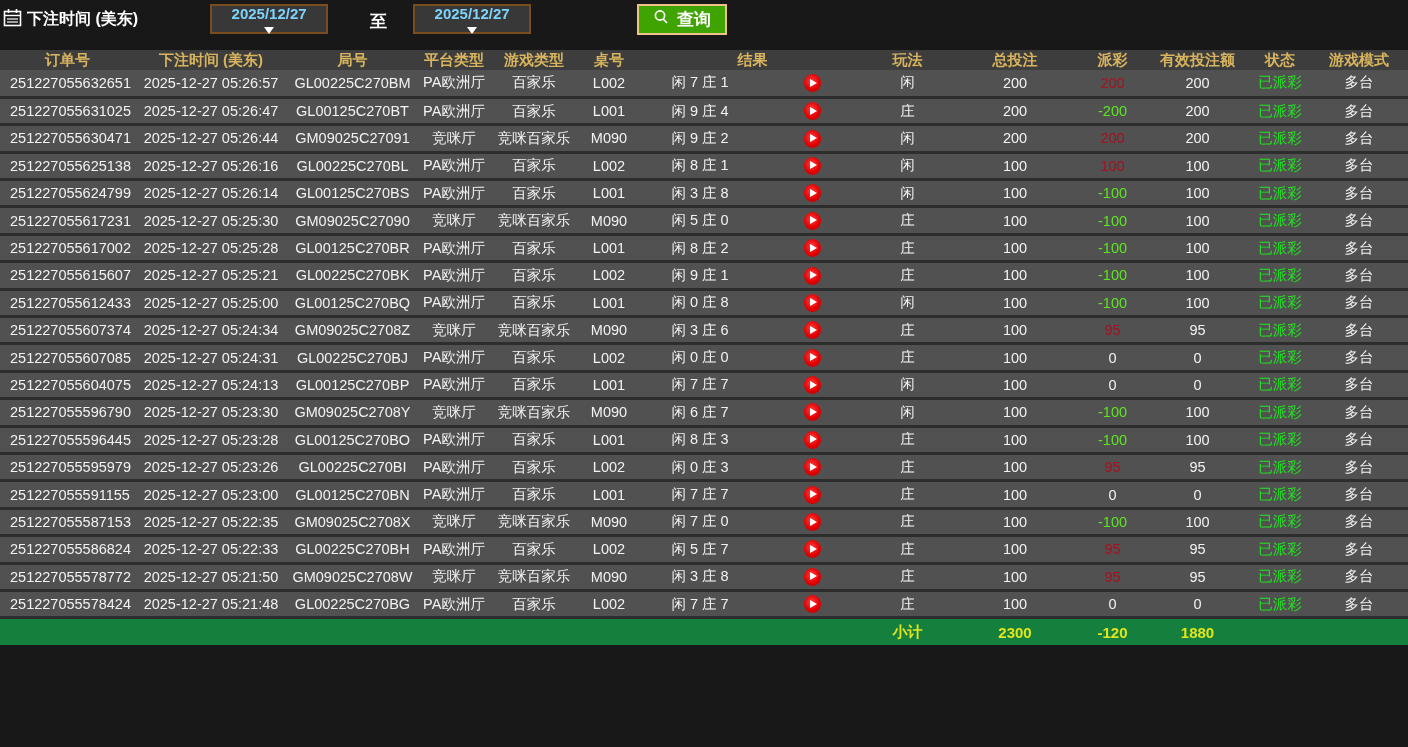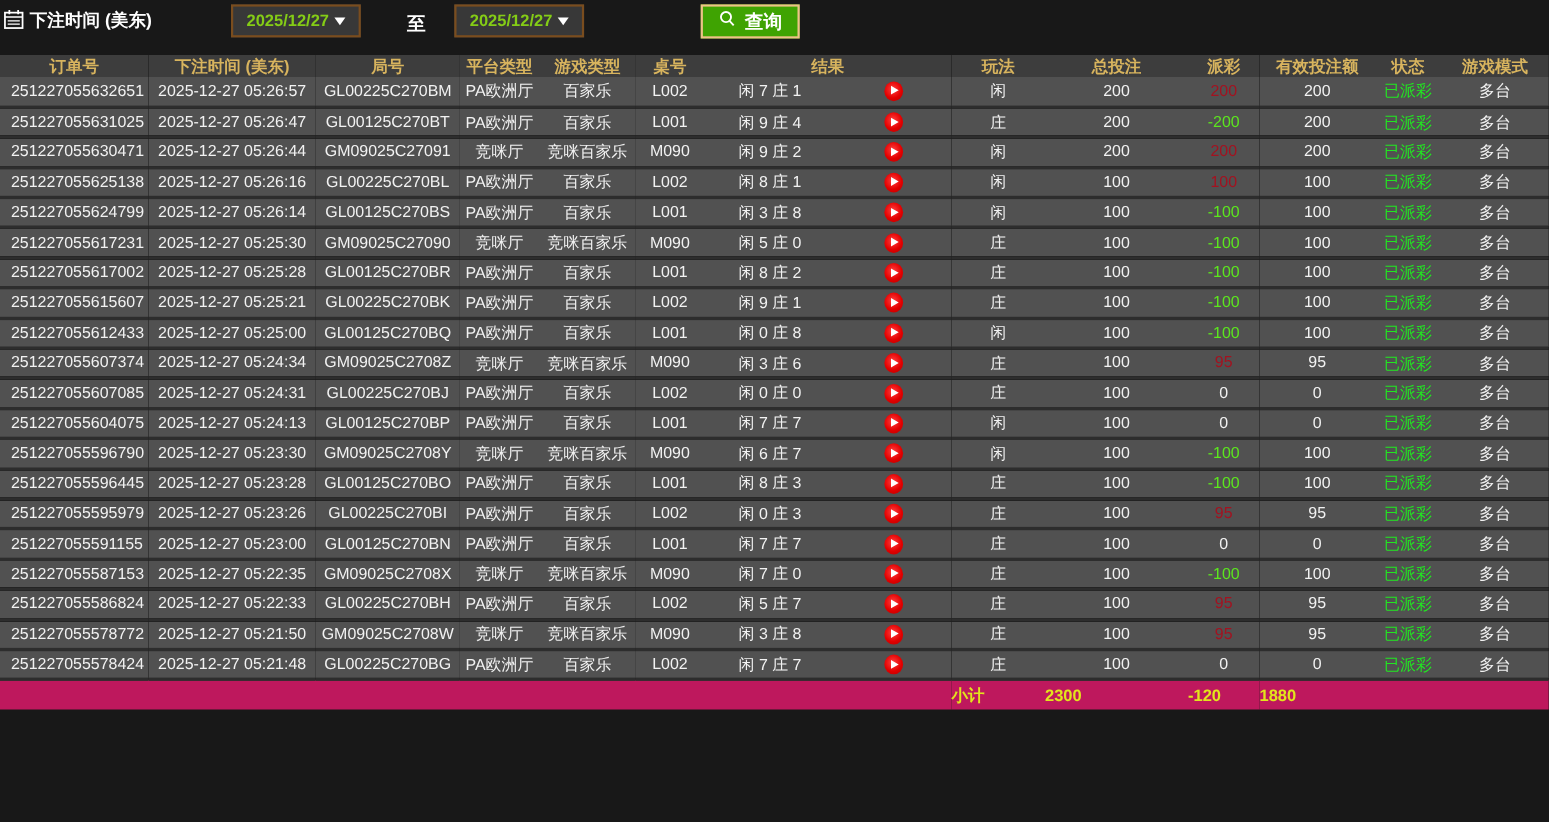--- a/index.html
+++ b/index.html
@@ -11,24 +11,25 @@
   }
   
   .topbar {
     height:50px; background:#181818;
     display:flex; align-items:flex-start; padding-top:4px;
   }
   .cal-wrap { margin-left:3px; margin-top:4px; }
   .bar-label { font-size:16px; font-weight:bold; color:#ffffff; margin-left:5px; margin-top:5px; }
   .date-select {
     width:118px; height:30px; background:#383838;
-    border:2px solid #7a4d1e; color:#84cc16;
+    border:2px solid #7a4d1e; color:#7dd3fc;
     font-size:15px; font-weight:bold;
     display:flex; align-items:center; justify-content:center; gap:5px;
     cursor:pointer;
+    flex-direction:column;
   }
   .date-select .arrow {
     width:0; height:0; border-left:5px solid transparent;
     border-right:5px solid transparent; border-top:7px solid #ffffff;
   }
   .d1 { margin-left:72px; }
   .to-label { font-size:17px; font-weight:bold; color:#ffffff; margin:6px 0 0 42px; }
   .d2 { margin-left:26px; }
   .query-btn {
     margin-left:106px; height:31px; min-width:90px;
@@ -57,22 +58,22 @@
     display:inline-block; width:17px; height:18px; border-radius:50%;
     background:radial-gradient(circle at 45% 40%, #ff4040 0%, #e30000 55%, #b50000 100%);
     position:relative; cursor:pointer; vertical-align:middle;
   }
   .play-btn::after {
     content:""; position:absolute; left:6px; top:4.5px;
     border-left:7px solid #ffffff;
     border-top:4.5px solid transparent; border-bottom:4.5px solid transparent;
   }
   tfoot td {
-    background:#be185d; height:27px; border-top:2px solid #9b9b9b;
-    color:#e2e41c; font-size:15px; font-weight:bold; text-align:left;
+    background:#15803d; height:27px; border-top:2px solid #9b9b9b;
+    color:#e2e41c; font-size:15px; font-weight:bold; text-align:center;
     white-space:nowrap;
   }
 </style>
 </head>
 <body>
 
 <div class="topbar">
   <span class="cal-wrap">
     <svg width="19" height="19" viewBox="0 0 19 19">
       <rect x="1.5" y="3.5" width="16" height="14" fill="none" stroke="#ffffff" stroke-width="1.6"></rect>

